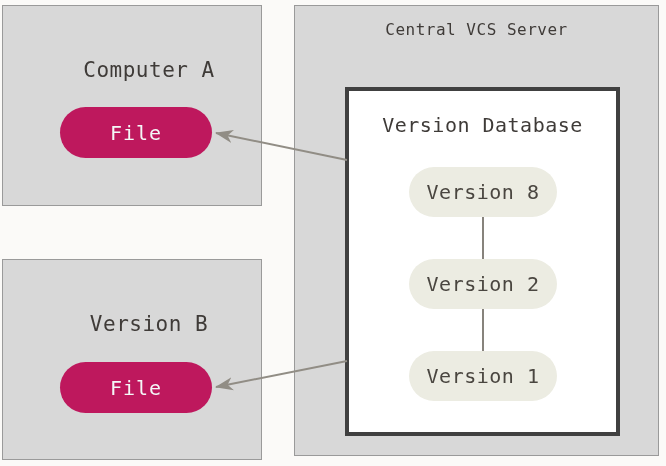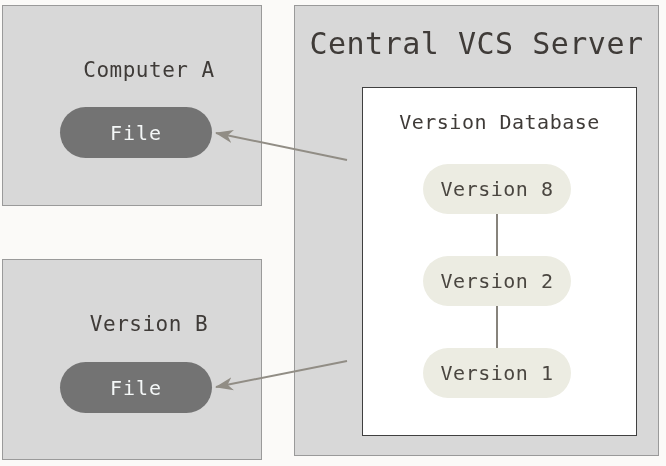--- a/index.html
+++ b/index.html
@@ -50,48 +50,48 @@
     color: #3f3b38;
     font-size: 21px;
     letter-spacing: 0.5px;
     white-space: nowrap;
   }
   #title-computer-a, #title-computer-b {
     top: 52px;
     padding-left: 34px;
   }
   #title-server {
-    top: 20px;
-    font-size: 30px;
+    top: 14px;
+    font-size: 16px;
   }
   .file-pill {
     position: absolute;
     width: 152px;
     height: 51px;
     border-radius: 26px;
-    background: #737373;
+    background: #be185d;
     color: #f4f7f7;
     font-size: 20px;
     letter-spacing: 1px;
     display: flex;
     align-items: center;
     justify-content: center;
     box-sizing: border-box;
   }
   #file-a { left: 60px; top: 107px; }
   #file-b { left: 60px; top: 362px; }
 
   #version-database {
     position: absolute;
-    left: 362px;
+    left: 345px;
     top: 87px;
     width: 275px;
     height: 349px;
     background: #ffffff;
-    border: 1px solid #404040;
+    border: 4px solid #404040;
     box-sizing: border-box;
   }
   #vdb-title {
     position: absolute;
     left: 0;
     right: 0;
     top: 22px;
     text-align: center;
     color: #3f3b38;
     font-size: 20px;

